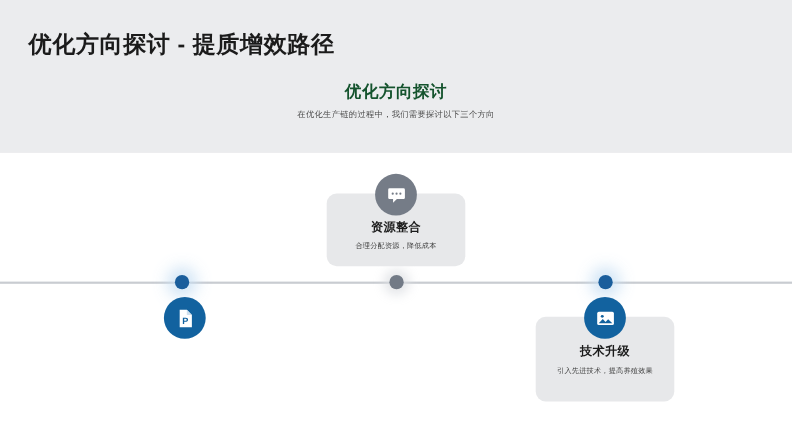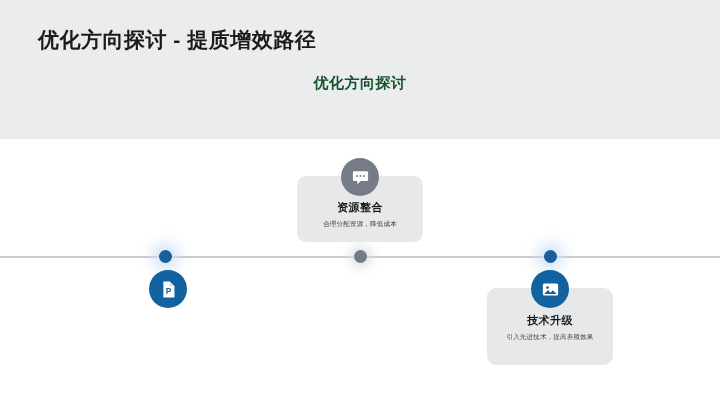--- a/index.html
+++ b/index.html
@@ -25,21 +25,21 @@
   .header-band {
     position: absolute;
     left: 0;
     top: 0;
     width: 720px;
     height: 139px;
     background: #ebecee;
   }
   .slide-title {
     position: absolute;
-    left: 38px;
+    left: 26px;
     top: 26px;
     font-size: 21px;
     font-weight: bold;
     color: #1b1b1b;
     letter-spacing: 0.5px;
     white-space: nowrap;
   }
   .section-heading {
     position: absolute;
     left: 0;
@@ -156,20 +156,21 @@
 <body>
 
 <div id="slide">
 
   <div class="header-band"></div>
 
   <div class="slide-title">优化方向探讨 - 提质增效路径</div>
 
   <div class="section-heading">优化方向探讨</div>
 
+  <div class="section-sub">在优化生产链的过程中，我们需要探讨以下三个方向</div>
 
   <div class="timeline-line"></div>
 
   <div class="node blue" style="left:165px;"></div>
   <div class="node gray" style="left:360px;"></div>
   <div class="node blue" style="left:550px;"></div>
 
   <div class="card" id="card-resource">
     <div class="card-title">资源整合</div>
     <div class="card-desc">合理分配资源，降低成本</div>

